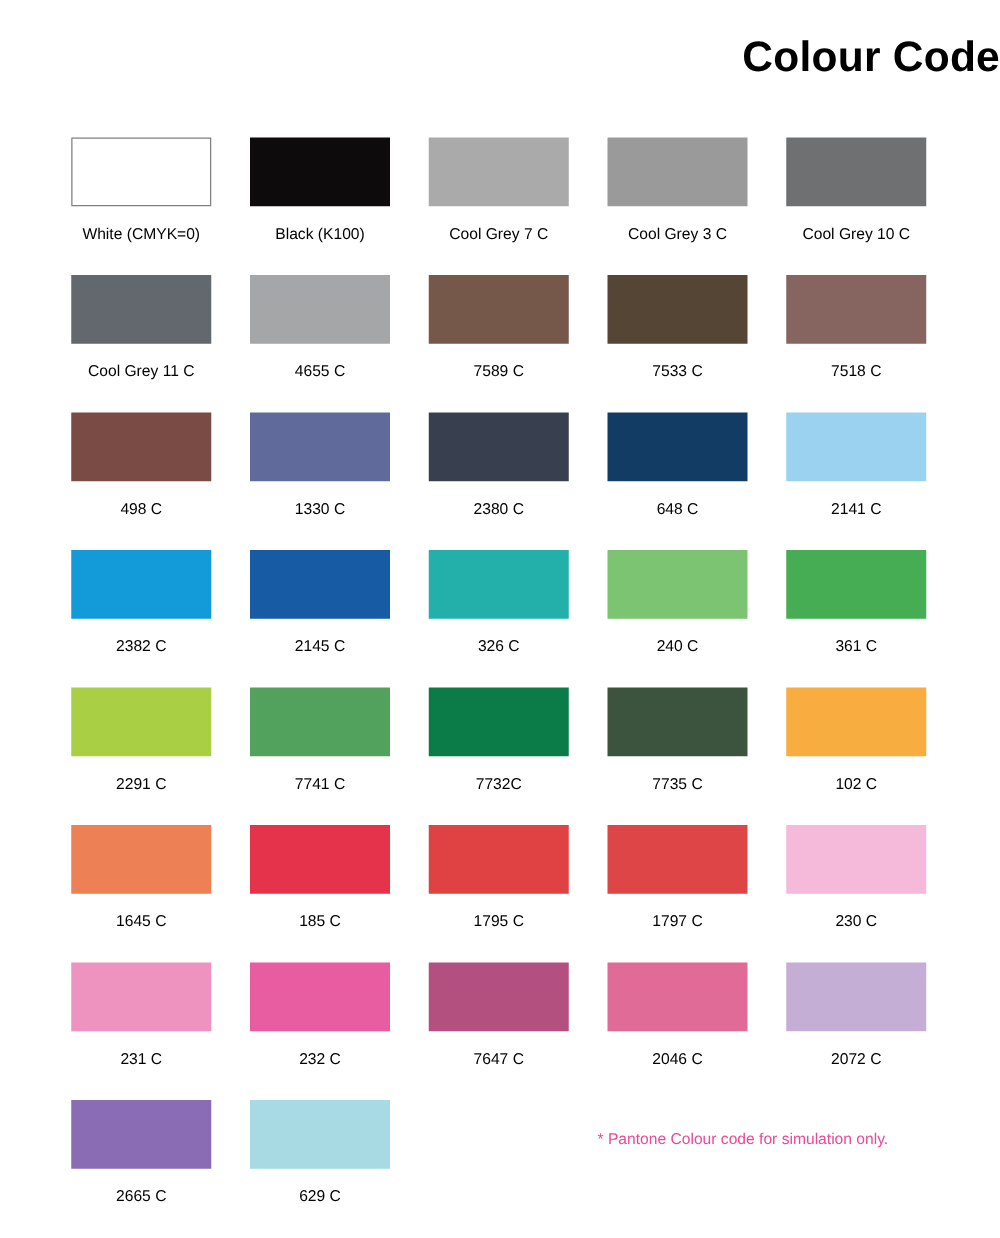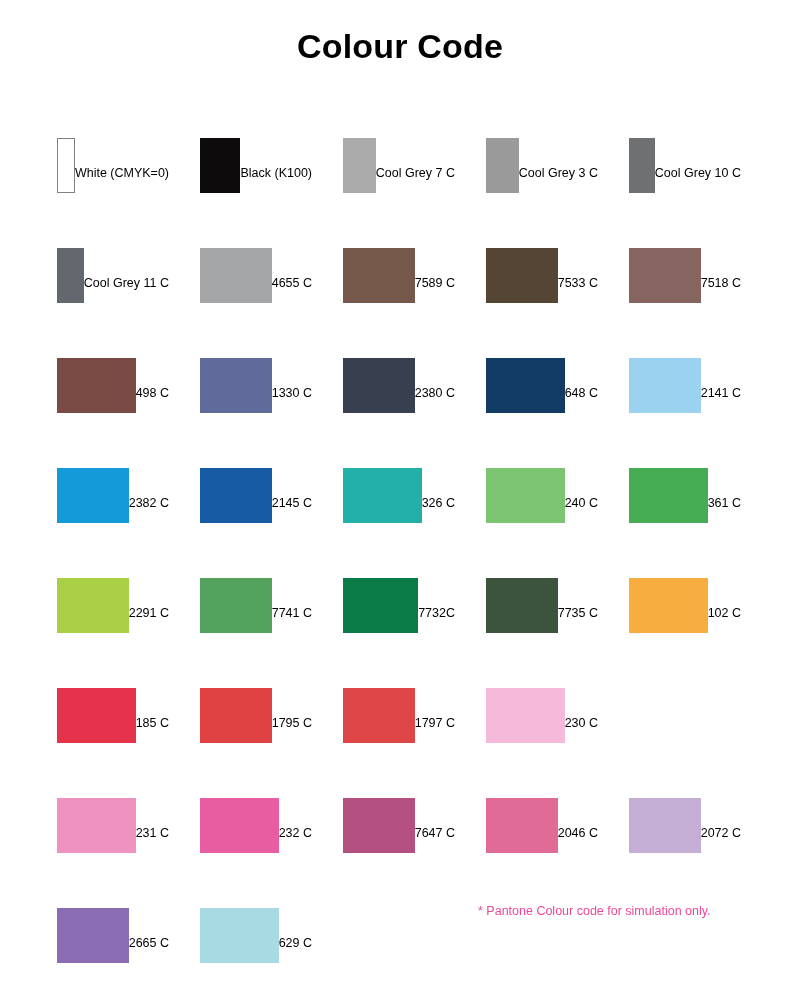--- a/index.html
+++ b/index.html
@@ -16,21 +16,21 @@
     overflow: hidden;
     position: relative;
   }
   #page {
     width: 800px;
     height: 990px;
     position: relative;
     box-sizing: border-box;
   }
   #page-title {
-    text-align: center;
+    text-align: right;
     font-size: 34px;
     font-weight: bold;
     letter-spacing: 0.2px;
     margin: 0;
     padding-top: 27px;
     font-family: "Liberation Sans", sans-serif;
     color: #000000;
   }
   #swatch-grid {
     position: absolute;
@@ -40,20 +40,21 @@
   }
   .swatch-row {
     display: flex;
     flex-direction: row;
     height: 110px;
   }
   .swatch-cell {
     width: 112px;
     margin-right: 31px;
     display: flex;
+    flex-direction: column;
     align-items: center;
   }
   .swatch-cell:last-child {
     margin-right: 0;
   }
   .swatch-cell.empty {
     visibility: hidden;
   }
   .swatch-chip {
     width: 112px;
@@ -196,20 +197,24 @@
           <div class="swatch-chip" style="background-color: rgb(60, 83, 62);"></div>
           <div class="swatch-label">7735 C</div>
         </div>
         <div class="swatch-cell">
           <div class="swatch-chip" style="background-color: rgb(247, 173, 63);"></div>
           <div class="swatch-label">102 C</div>
         </div>
       </div>
       <div class="swatch-row">
         <div class="swatch-cell">
+          <div class="swatch-chip" style="background-color: rgb(238, 128, 85);"></div>
+          <div class="swatch-label">1645 C</div>
+        </div>
+        <div class="swatch-cell">
           <div class="swatch-chip" style="background-color: rgb(228, 51, 74);"></div>
           <div class="swatch-label">185 C</div>
         </div>
         <div class="swatch-cell">
           <div class="swatch-chip" style="background-color: rgb(224, 66, 68);"></div>
           <div class="swatch-label">1795 C</div>
         </div>
         <div class="swatch-cell">
           <div class="swatch-chip" style="background-color: rgb(221, 69, 71);"></div>
           <div class="swatch-label">1797 C</div>

